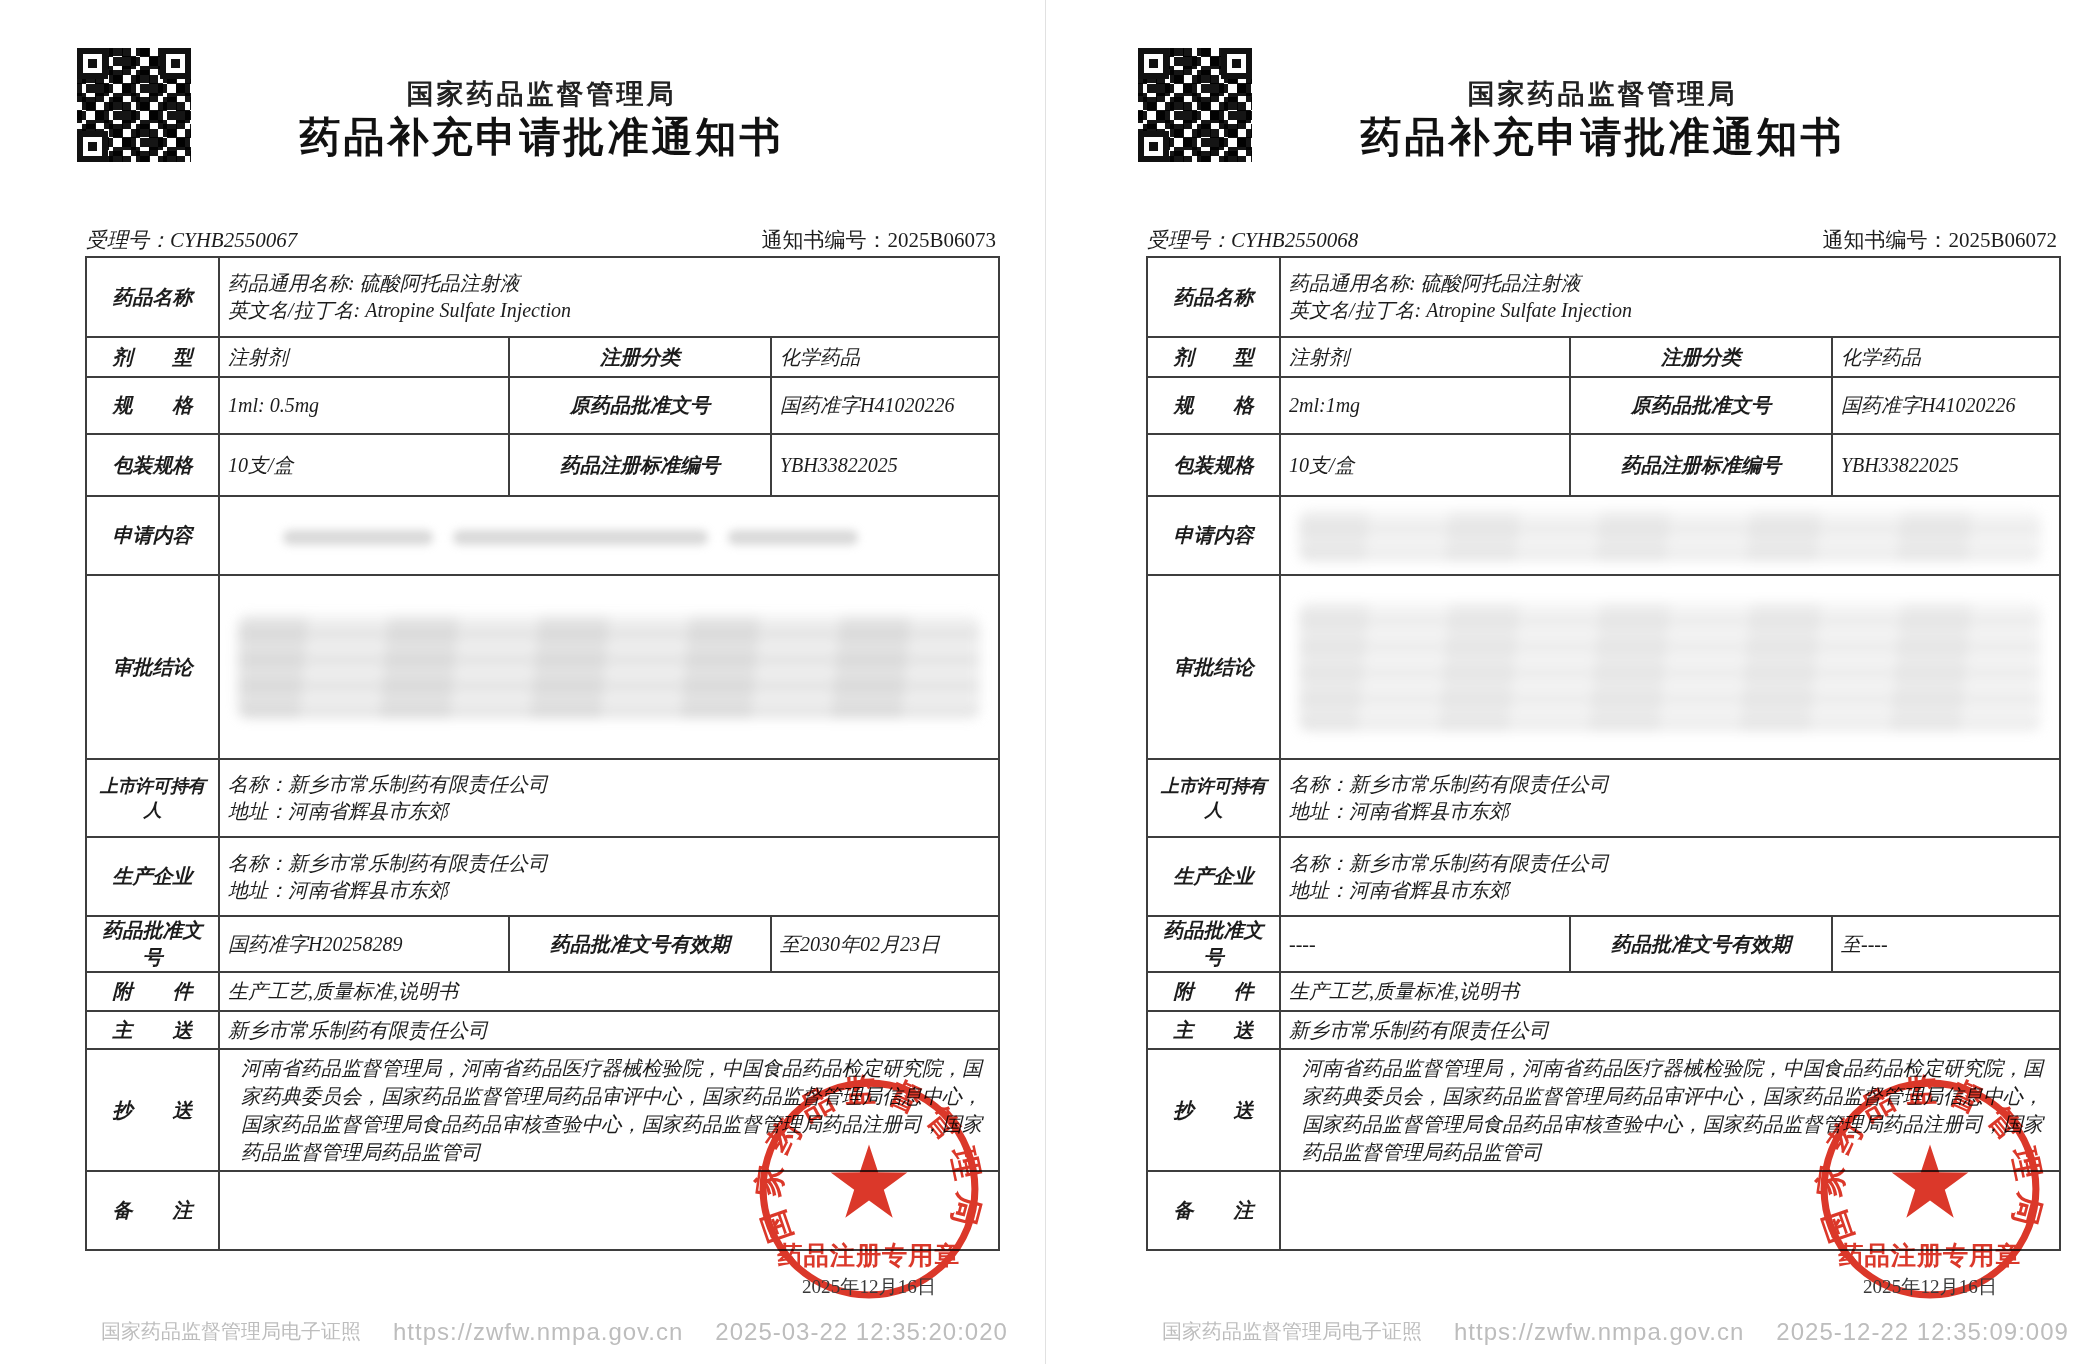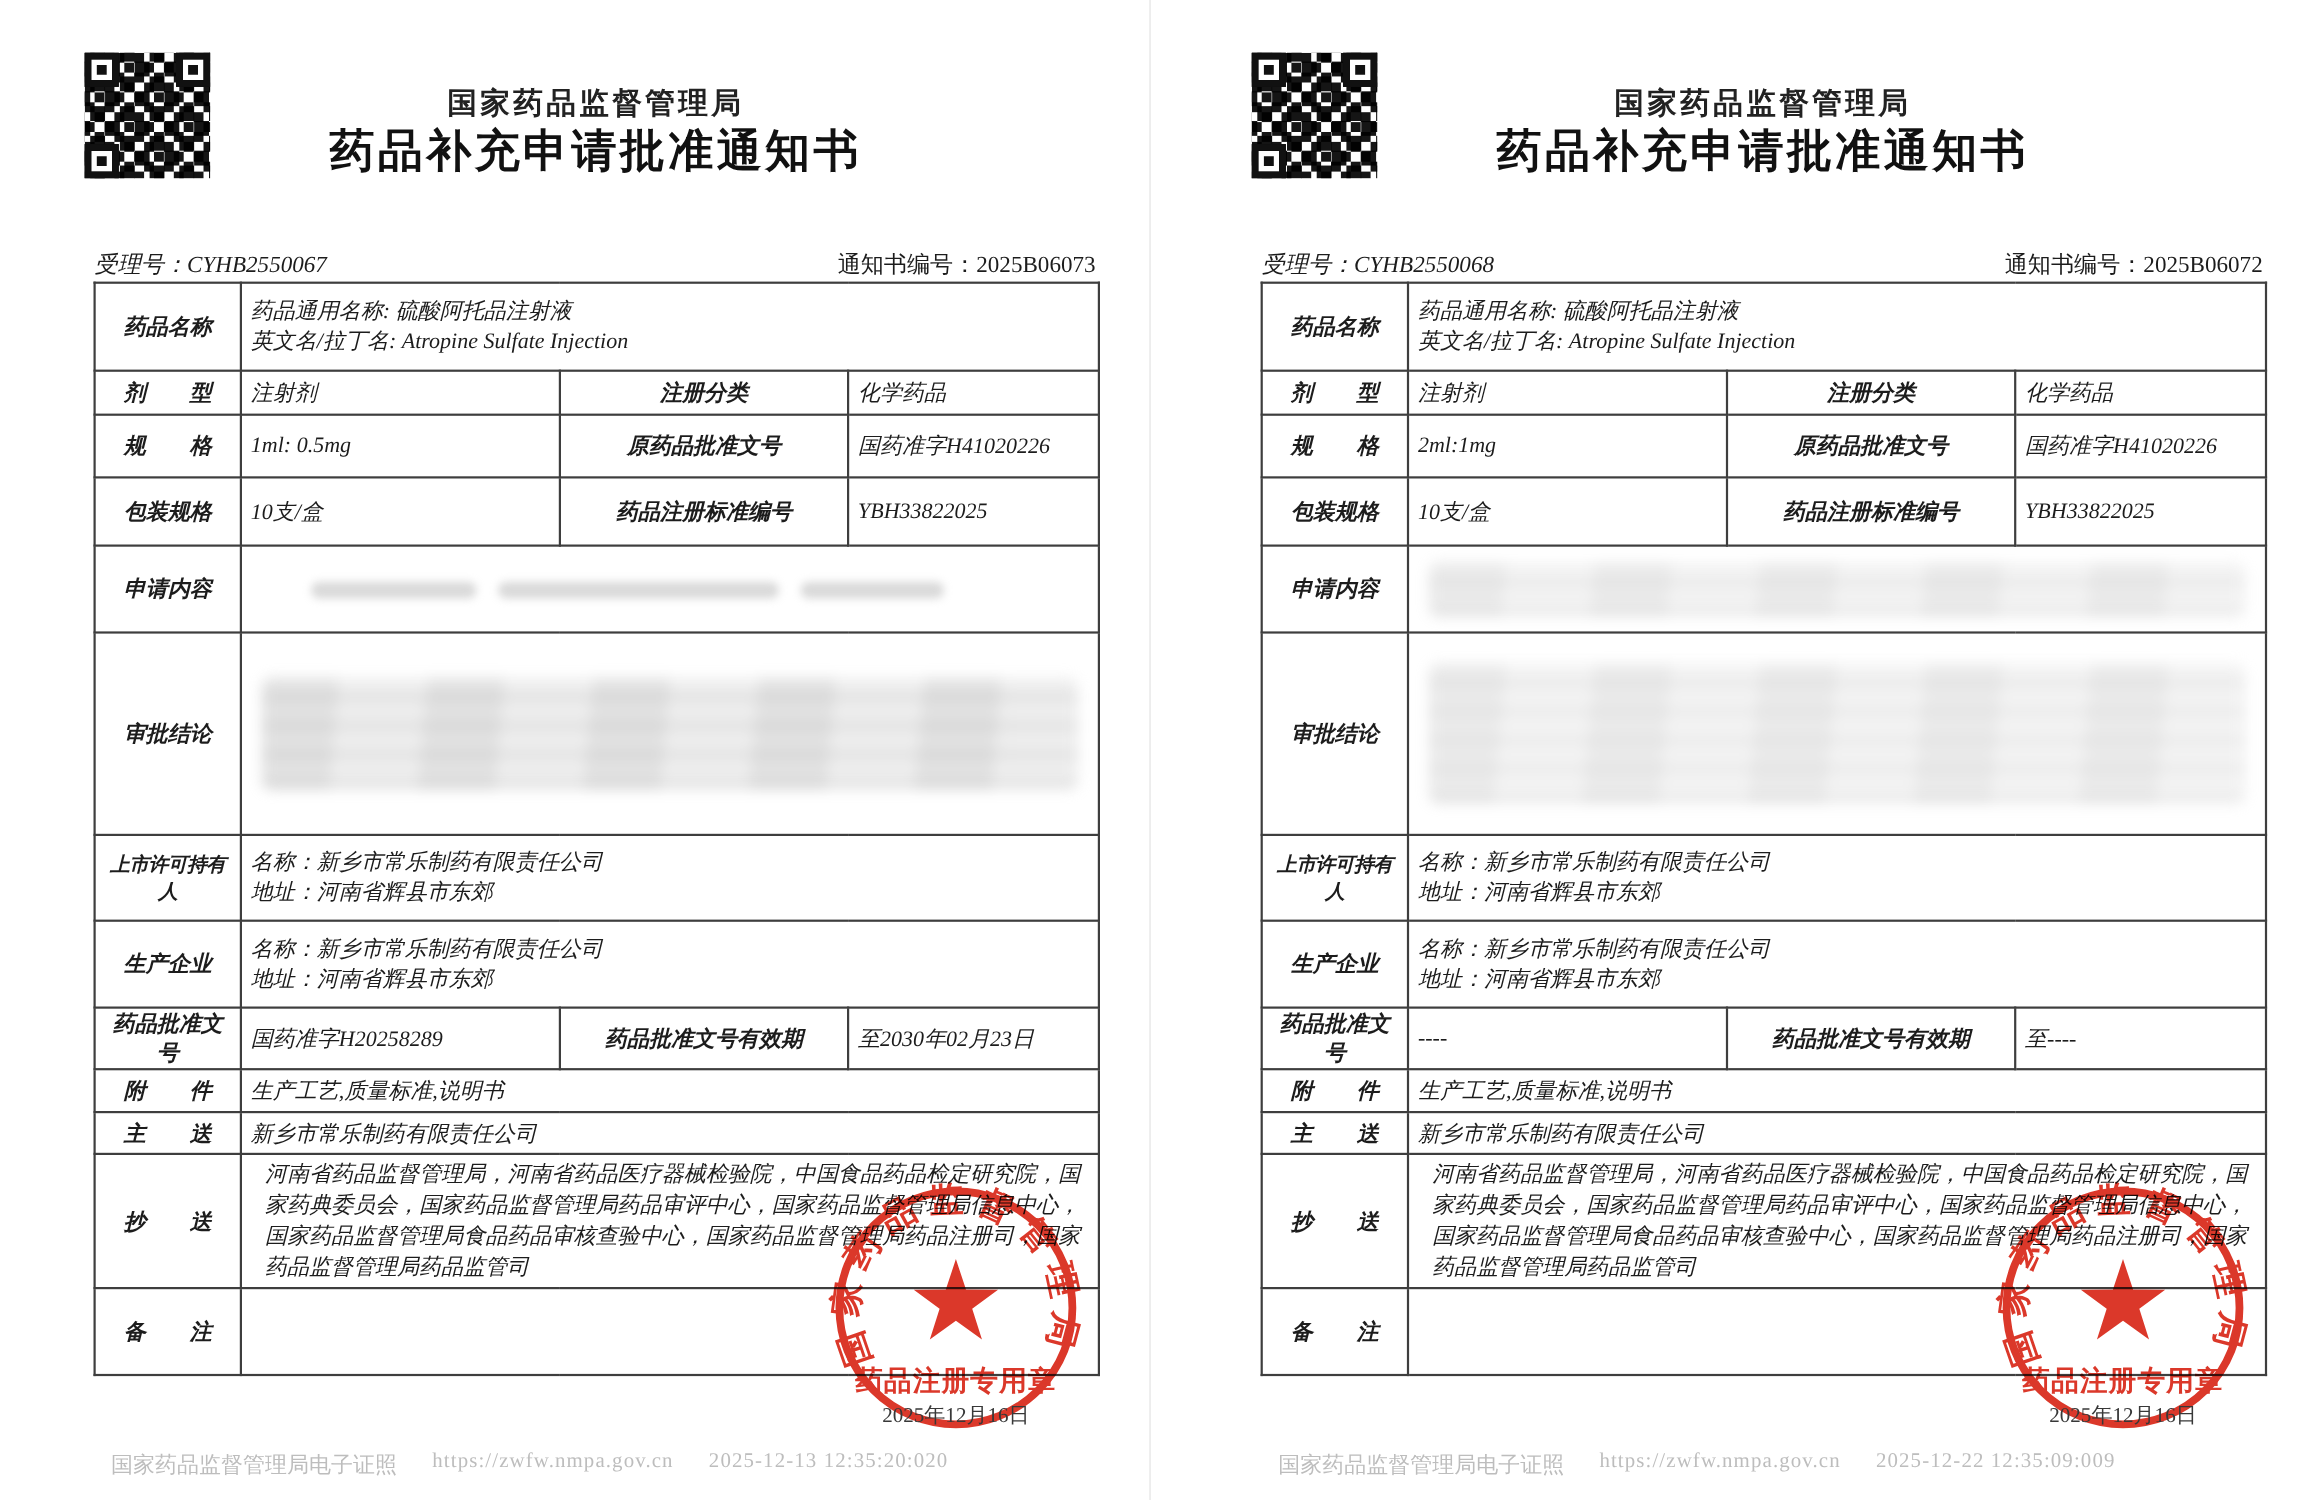--- a/index.html
+++ b/index.html
@@ -59,22 +59,22 @@
     mix-blend-mode:multiply; opacity:.94; }
   .seal .ring-txt { font-size:31px; font-weight:700; fill:#d92b1c;
     font-family:"Liberation Sans","DejaVu Sans",sans-serif; letter-spacing:10px; }
   .seal .bot-txt { font-size:25px; font-weight:700; fill:#d92b1c;
     font-family:"Liberation Sans","DejaVu Sans",sans-serif; letter-spacing:1px; }
   .seal .date-txt { font-size:19px; fill:#2b2b2b; font-family:"Liberation Serif",serif; }
 
   
   .footer { position:absolute; top:1318px; left:16px; width:897px;
     color:#bdbdbd; font-size:20px; white-space:nowrap; display:flex; gap:32px; }
-  .footer .lat { font-family:Liberation Serif, serif;
-    font-size:19px; letter-spacing:1px; }
+  .footer .lat { font-family:Liberation Sans, sans-serif;
+    font-size:24px; letter-spacing:1px; }
 
   .cc-text { line-height:28px; text-align:justify; text-justify:inter-ideograph;
     padding:4px 8px 4px 13px; display:block; font-size:20px; }
 </style>
 </head>
 <body>
 
 <div class="wrap">
 
   <div class="page p1">
@@ -185,21 +185,21 @@
         <circle cx="116" cy="116" r="105" fill="none" stroke="#d92b1c" stroke-width="7"></circle>
         <text class="ring-txt"><textPath href="#sealArcA" startOffset="4">国家药品监督管理局</textPath></text>
         <polygon fill="#d92b1c" points="116,72 125.1,99.5 154,99.6 130.7,116.8 139.5,144.4 116,127.5 92.5,144.4 101.3,116.8 78,99.6 106.9,99.5"></polygon>
         <text class="bot-txt" x="116" y="190" text-anchor="middle">药品注册专用章</text>
         <text class="date-txt" x="116" y="219" text-anchor="middle">2025年12月16日</text>
       </svg>
 
       <div class="footer">
         <span>国家药品监督管理局电子证照</span>
         <span class="lat">https://zwfw.nmpa.gov.cn</span>
-        <span class="lat">2025-12-13 12:35:20:020</span>
+        <span class="lat">2025-03-22 12:35:20:020</span>
       </div>
     </div>
   </div>
 
   <div class="page p2">
     <div class="sheet">
       <div class="qr">
           <i class="f tl"></i>
           <i class="f tr"></i>
           <i class="f bl"></i>

